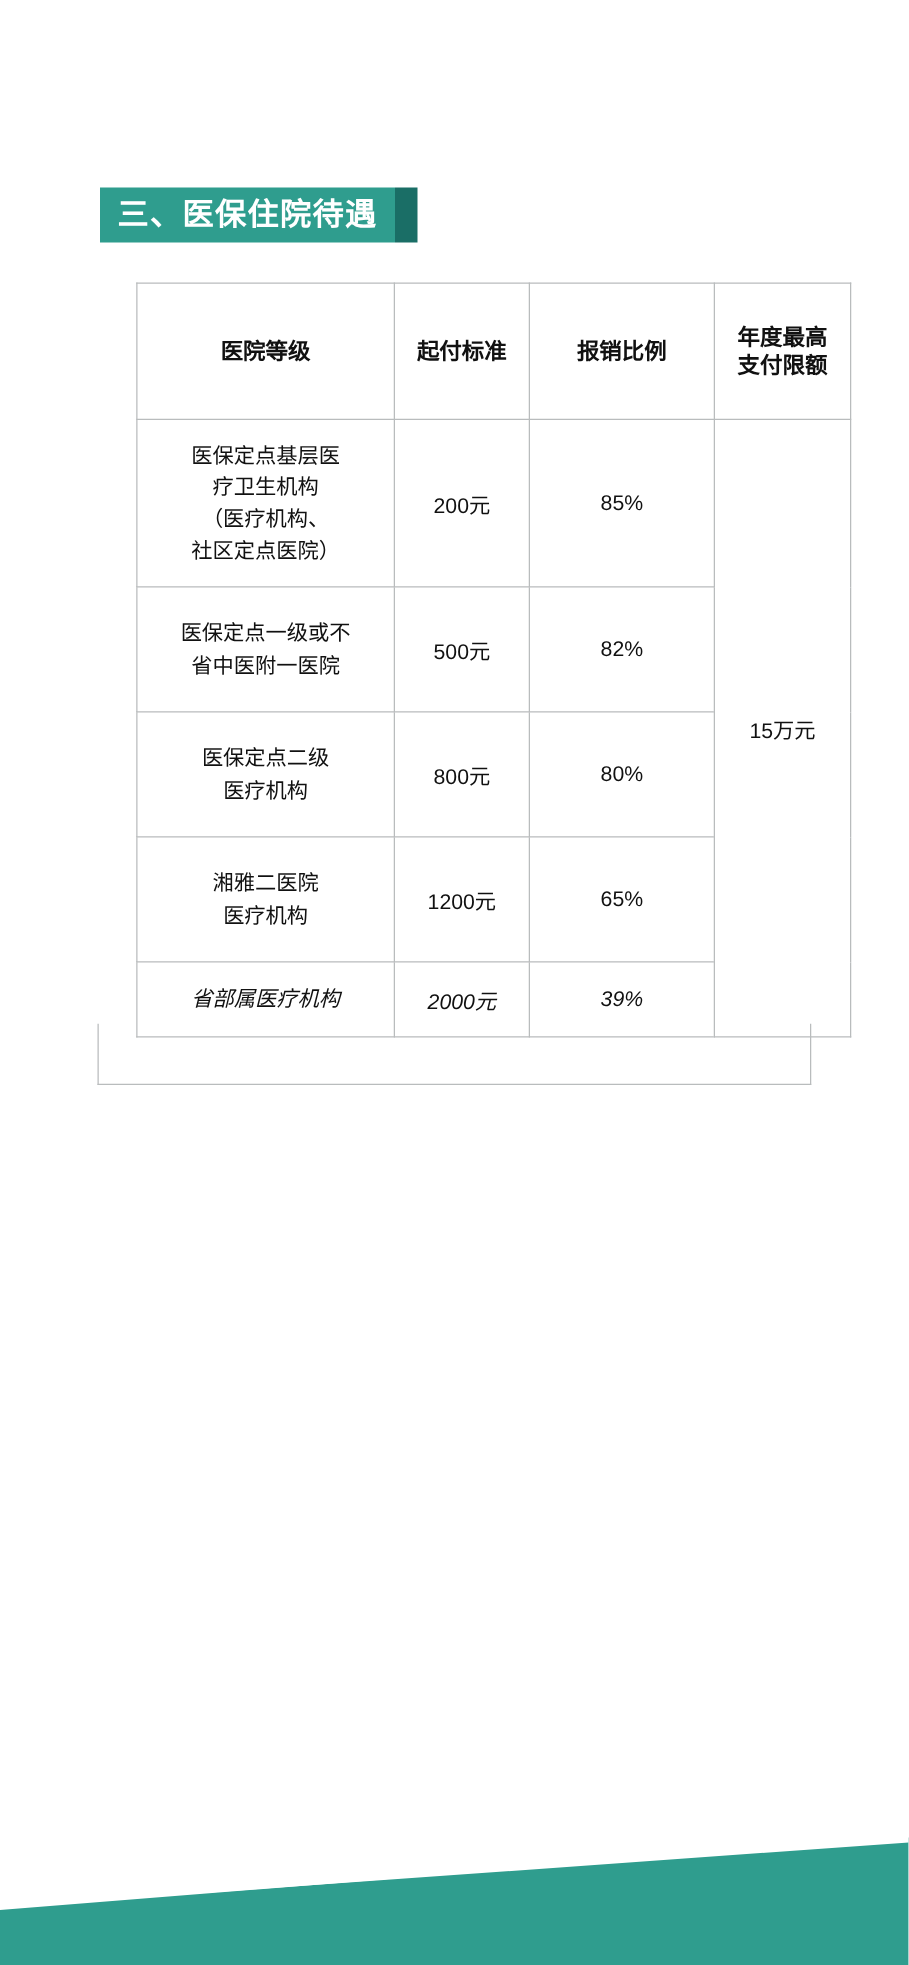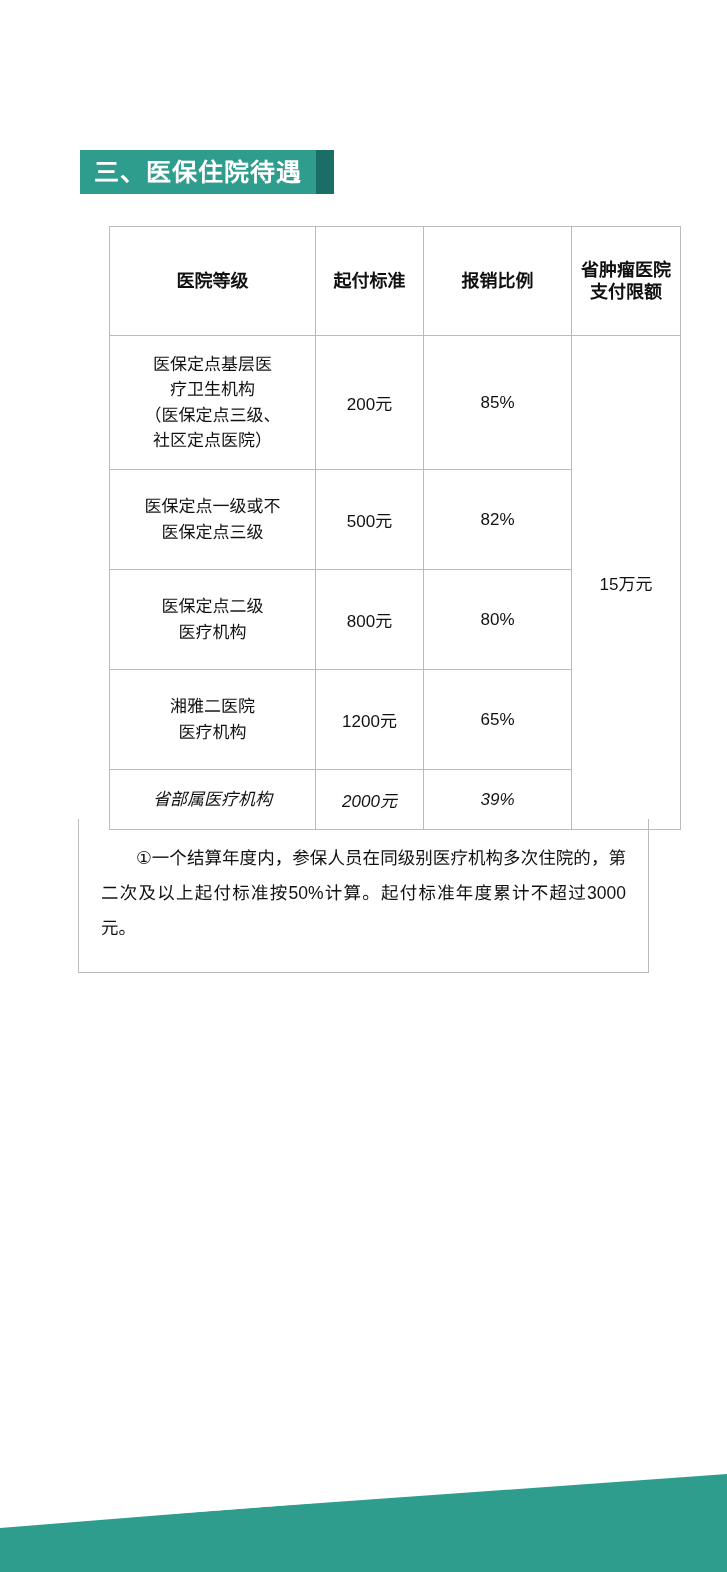--- a/index.html
+++ b/index.html
@@ -138,41 +138,41 @@
         <col class="col-b">
         <col class="col-c">
         <col class="col-d">
     </colgroup>
     <thead>
       <tr>
         <th>医院等级</th>
         <th>起付标准</th>
         <th>报销比例</th>
         <th>
-          <div>省肿瘤医院</div>
+          <div>年度最高</div>
           <div>支付限额</div>
         </th>
       </tr>
     </thead>
     <tbody>
       <tr class="r-tall">
         <td class="cell-name">
           <div>医保定点基层医</div>
           <div>疗卫生机构</div>
-          <div>（医保定点三级、</div>
+          <div>（医疗机构、</div>
           <div>社区定点医院）</div>
         </td>
         <td>200元</td>
         <td>85%</td>
         <td class="cell-limit" rowspan="5">15万元</td>
       </tr>
       <tr class="r-mid">
         <td class="cell-name">
           <div>医保定点一级或不</div>
-          <div>医保定点三级</div>
+          <div>省中医附一医院</div>
         </td>
         <td>500元</td>
         <td>82%</td>
       </tr>
       <tr class="r-mid">
         <td class="cell-name">
           <div>医保定点二级</div>
           <div>医疗机构</div>
         </td>
         <td>800元</td>
@@ -191,21 +191,20 @@
           <div>省部属医疗机构</div>
         </td>
         <td>2000元</td>
         <td>39%</td>
       </tr>
     </tbody>
   </table>
 </div>
 
 <div class="notes">
-  <p class="note-p">①一个结算年度内，参保人员在同级别医疗机构多次住院的，第二次及以上起付标准按50%计算。起付标准年度累计不超过3000元。</p>
 </div>
 
 <div class="footer-deco">
   <svg width="727" height="120" viewBox="0 0 727 120" xmlns="http://www.w3.org/2000/svg">
     <polygon points="727,18 727,120 0,120 0,76" fill="#2f9d8e"></polygon>
     <polygon points="727,4 727,22 0,74 0,62" fill="#ffffff"></polygon>
   </svg>
 </div>
 
 </body></html>

